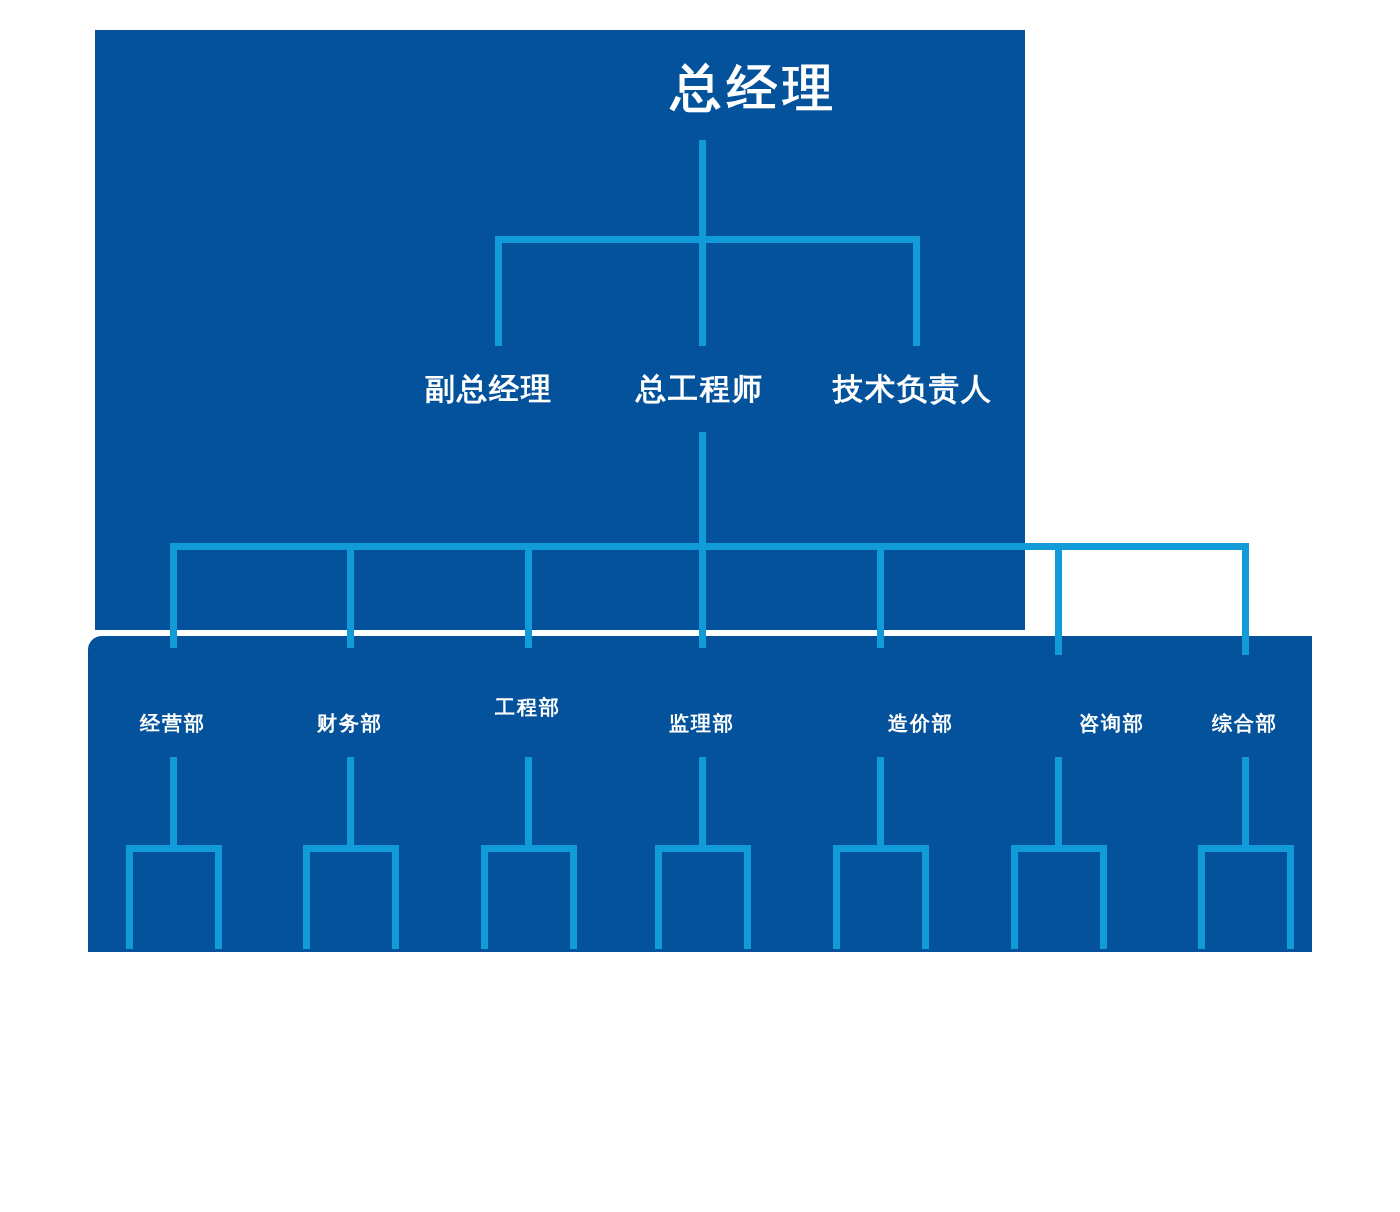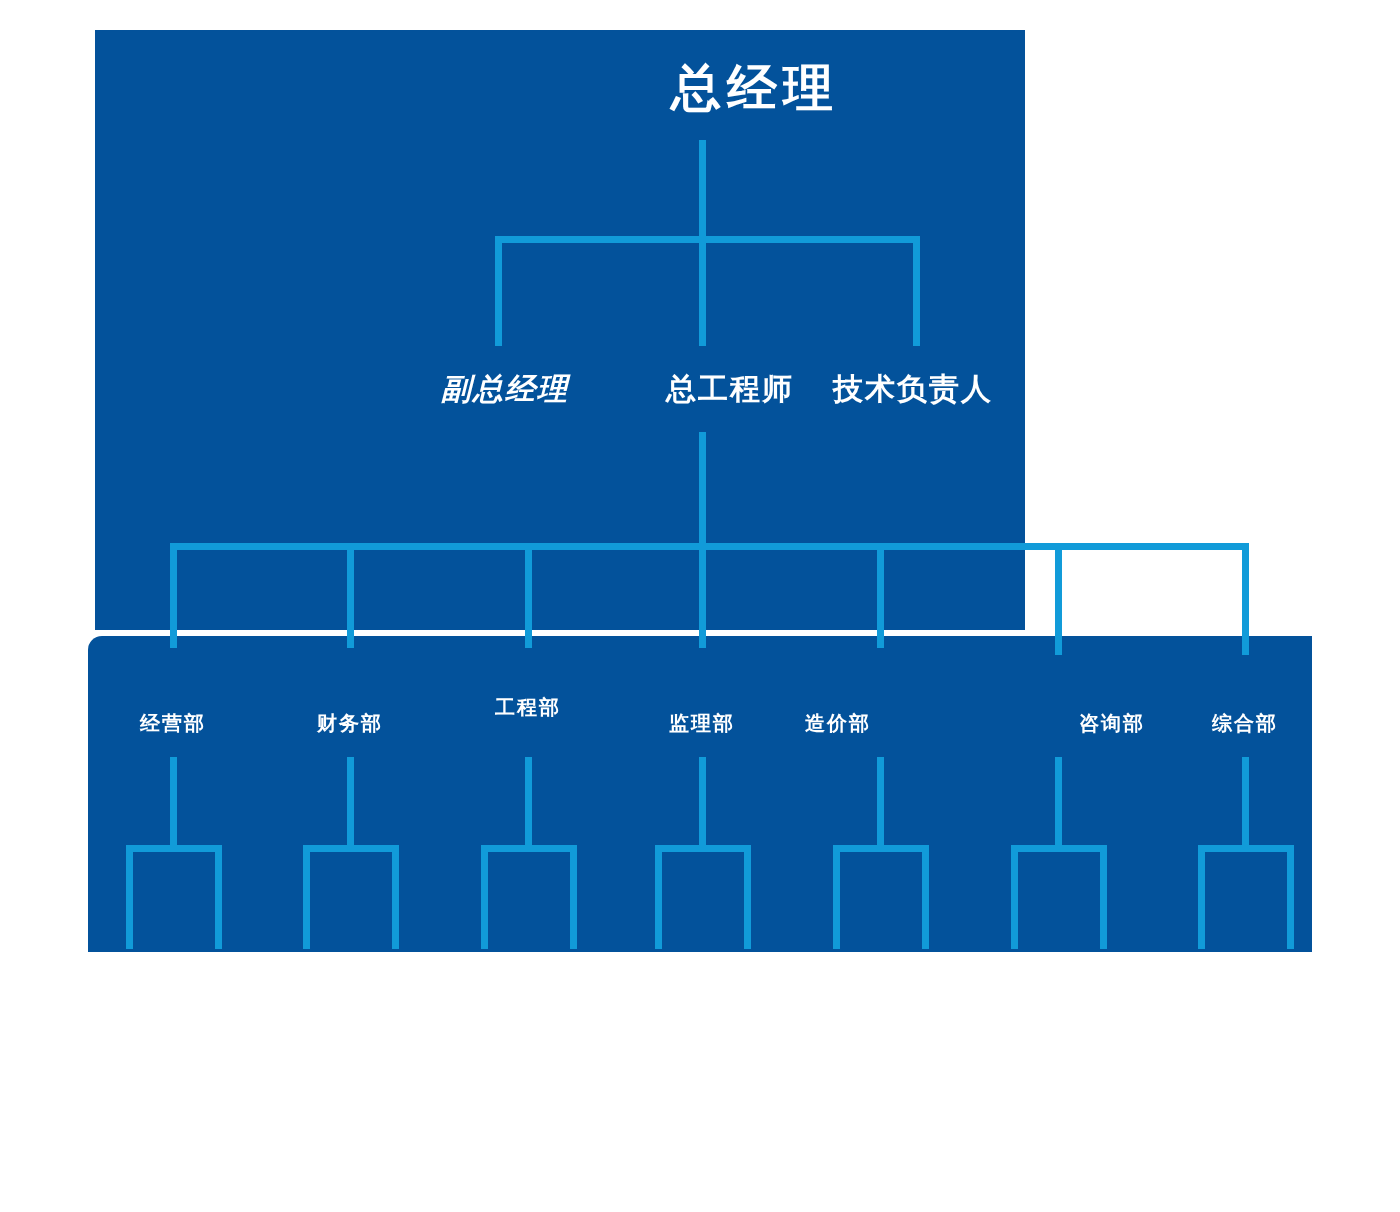--- a/index.html
+++ b/index.html
@@ -97,41 +97,41 @@
   <div class="panel" id="panel-bottom-ext"></div>
 
   <div class="node node-root" style="left:0px; top:60px; width:1400px; padding-left:110px; box-sizing:border-box;">总经理</div>
 
   <div class="ln ln-v" style="left:699px; top:140px; height:100px;"></div>
   <div class="ln ln-h" style="left:495px; top:236px; width:425px;"></div>
   <div class="ln ln-v" style="left:495px; top:236px; height:110px;"></div>
   <div class="ln ln-v" style="left:699px; top:236px; height:110px;"></div>
   <div class="ln ln-v" style="left:913px; top:236px; height:110px;"></div>
 
-  <div class="node node-l2" style="left:405px; top:372px; width:200px;font-style:italic;">副总经理</div>
-  <div class="node node-l2" style="left:632px; top:372px; width:196px;">总工程师</div>
+  <div class="node node-l2" style="left:389px; top:372px; width:200px;">副总经理</div>
+  <div class="node node-l2" style="left:602px; top:372px; width:196px;">总工程师</div>
   <div class="node node-l2" style="left:803px; top:372px; width:220px;">技术负责人</div>
 
   <div class="ln ln-v" style="left:699px; top:432px; height:115px;"></div>
 
   <div class="ln ln-h" style="left:170px; top:543px; width:1079px;"></div>
 
   <div class="ln ln-v" style="left:170px; top:543px; height:105px;"></div>
   <div class="ln ln-v" style="left:347px; top:543px; height:105px;"></div>
   <div class="ln ln-v" style="left:525px; top:543px; height:105px;"></div>
   <div class="ln ln-v" style="left:699px; top:543px; height:105px;"></div>
   <div class="ln ln-v" style="left:877px; top:543px; height:105px;"></div>
   <div class="ln ln-v" style="left:1055px; top:543px; height:112px;"></div>
   <div class="ln ln-v" style="left:1242px; top:543px; height:112px;"></div>
 
   <div class="node node-dept" style="left:86px; top:680px; width:174px;">经营部</div>
   <div class="node node-dept" style="left:263px; top:680px; width:174px;">财务部</div>
   <div class="node node-dept" style="left:441px; top:664px; width:174px;">工程部</div>
   <div class="node node-dept" style="left:615px; top:680px; width:174px;">监理部</div>
-  <div class="node node-dept" style="left:751px; top:680px; width:174px;">造价部</div>
+  <div class="node node-dept" style="left:834px; top:680px; width:174px;">造价部</div>
   <div class="node node-dept" style="left:971px; top:680px; width:174px;text-align:right;">咨询部</div>
   <div class="node node-dept" style="left:1158px; top:680px; width:174px;">综合部</div>
 
   <div class="ln ln-v" style="left:170px; top:757px; height:92px;"></div>
   <div class="ln ln-h" style="left:126px; top:845px; width:96px;"></div>
   <div class="ln ln-v" style="left:126px; top:845px; height:104px;"></div>
   <div class="ln ln-v" style="left:215px; top:845px; height:104px;"></div>
 
   <div class="ln ln-v" style="left:347px; top:757px; height:92px;"></div>
   <div class="ln ln-h" style="left:303px; top:845px; width:96px;"></div>

